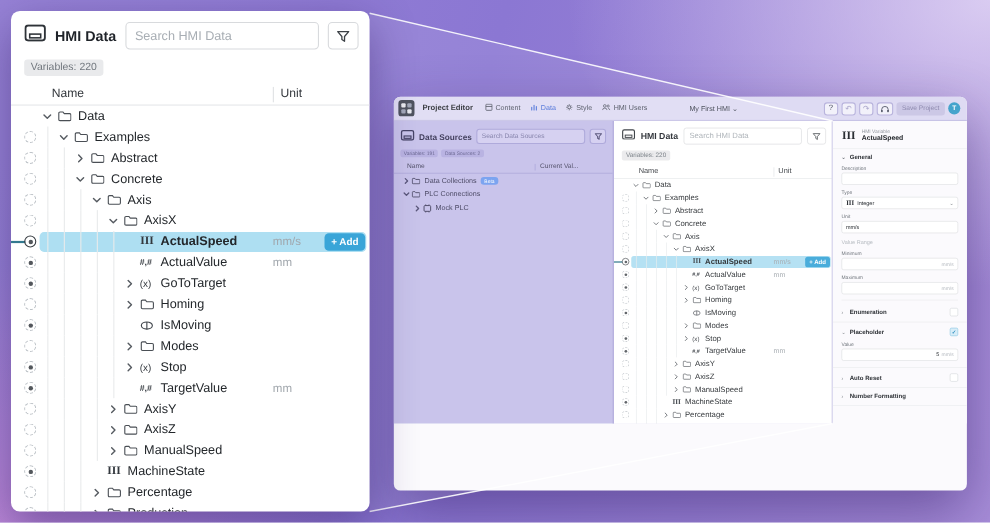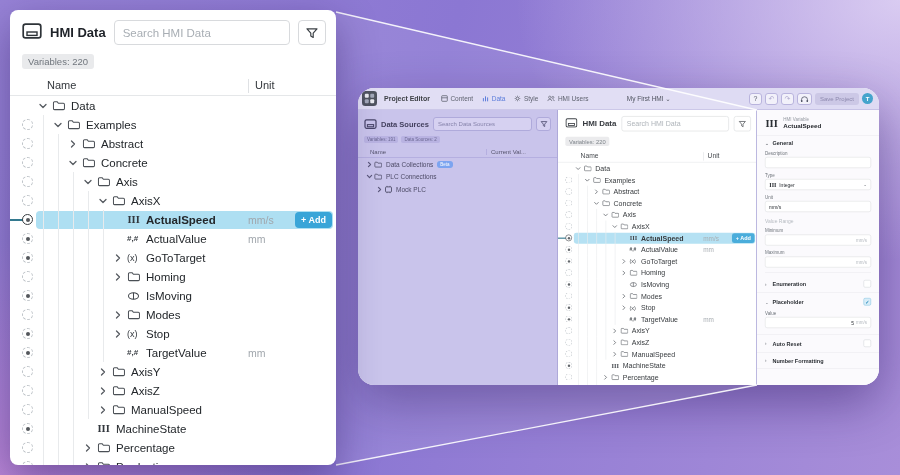--- a/index.html
+++ b/index.html
@@ -63,22 +63,22 @@
   }
   .gut { position:absolute; left:12px; width:11px; height:11px; border-radius:50%;
          border:1px dashed #bfc4c9; }
   .gut.var::after { content:''; position:absolute; left:2.5px; top:2.5px; width:4px; height:4px;
          border-radius:50%; background:#53575c; }
   .row.selected .gut { border:1.5px solid #3a3f44; }
   .gut-line { position:absolute; left:-6px; top:9px; width:19px; height:2px; background:#33798f; }
 
   
   .win {
-    position:absolute; left:358px; top:88px; width:521px; height:297px;
-    background:#fbfafd; border-radius:16px; overflow:hidden;
+    position:absolute; left:358px; top:88px; width:521px; height:358px;
+    background:#fbfafd; border-radius:6px; overflow:hidden;
     box-shadow:0 18px 50px rgba(40,18,92,.45);
     z-index:1;
   }
   .tbar {
     position:absolute; left:0; top:0; right:0; height:22px; background:#dedbf3;
     border-bottom:1px solid #c7c3e6; display:flex; align-items:center; gap:7px; padding:0 6px 0 4px;
   }
   .tbar .logo { width:15px; height:15px; flex:0 0 auto; display:flex; }
   .t-title { font-size:7px; font-weight:700; color:#2a2d33; white-space:nowrap; }
   .t-nav { display:flex; gap:9px; margin-left:4px; }

